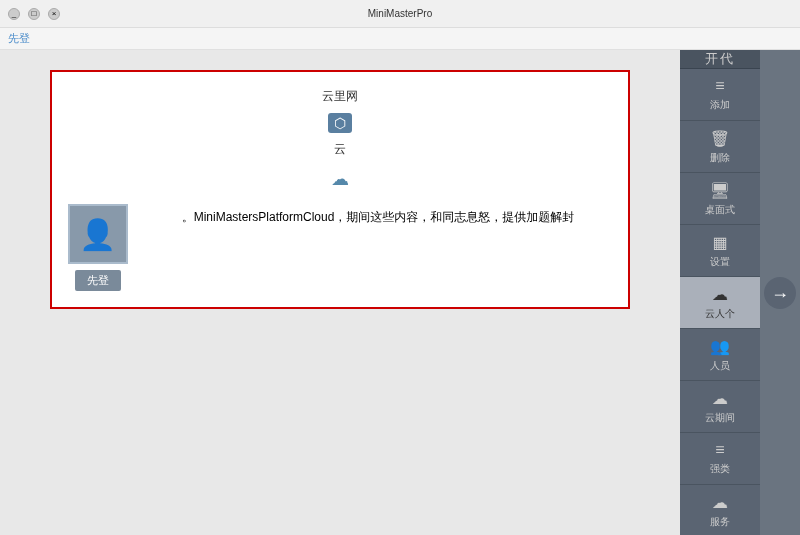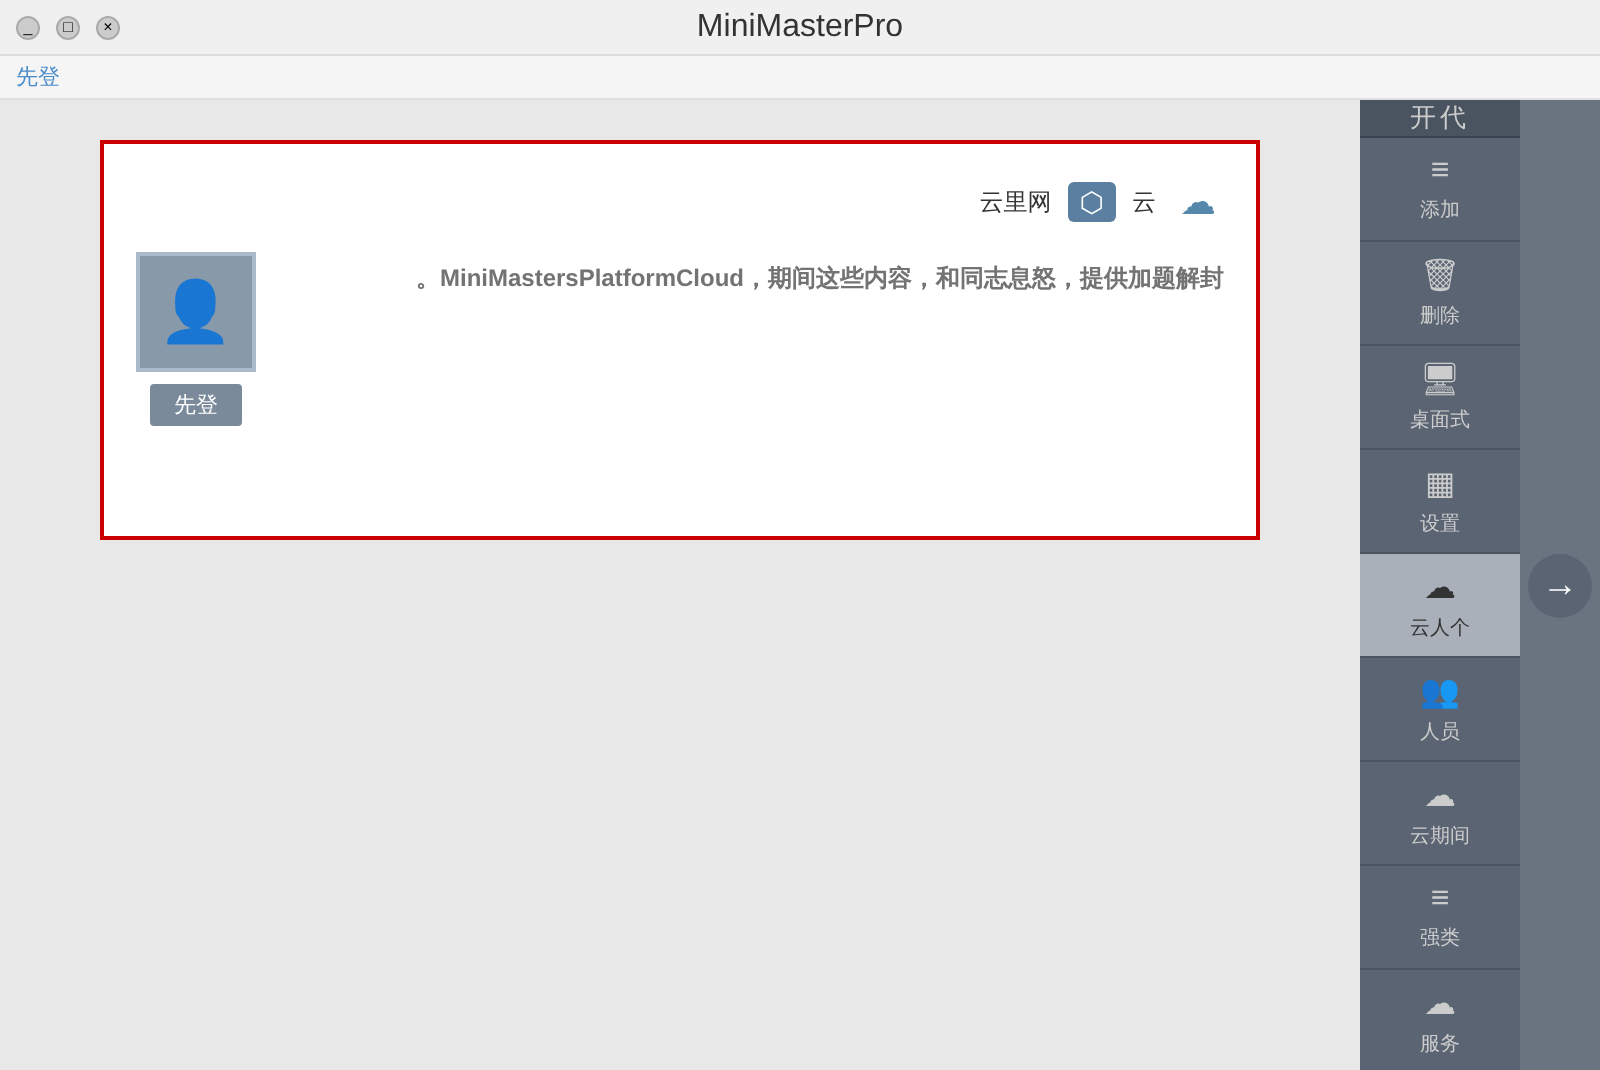--- a/index.html
+++ b/index.html
@@ -35,21 +35,21 @@
       border: 1px solid #aaa;
       background: #ccc;
       cursor: pointer;
       display: flex; align-items: center; justify-content: center;
       font-size: 8px;
     }
     .title-text {
       position: absolute;
       left: 50%;
       transform: translateX(-50%);
-      font-size: 16px;
+      font-size: 10px;
       color: #333;
     }
     .breadcrumb-area {
       height: 22px;
       background: #f5f5f5;
       display: flex;
       align-items: center;
       padding: 0 8px;
       border-bottom: 1px solid #e0e0e0;
     }
@@ -85,20 +85,21 @@
       padding: 16px;
       position: relative;
     }
 
     .cloud-panel-header {
       display: flex;
       justify-content: flex-end;
       align-items: center;
       gap: 8px;
       margin-bottom: 12px;
+      flex-direction: column;
     }
     .cloud-label {
       font-size: 12px;
       color: #333;
     }
     .cloud-icon-box {
       display: flex;
       align-items: center;
       gap: 4px;
       background: #5a7fa0;
@@ -117,26 +118,25 @@
     }
 
     .cloud-body {
       display: flex;
       gap: 16px;
       align-items: flex-start;
     }
     .cloud-desc {
       flex: 1;
       font-size: 12px;
-      color: #737373;
+      color: #000000;
       line-height: 1.6;
       direction: rtl;
-      text-align: right;
+      text-align: center;
       padding-top: 4px;
-      font-weight: bold;
     }
     .login-box {
       display: flex;
       flex-direction: column;
       align-items: center;
       gap: 6px;
     }
     .user-avatar-box {
       width: 60px;
       height: 60px;

